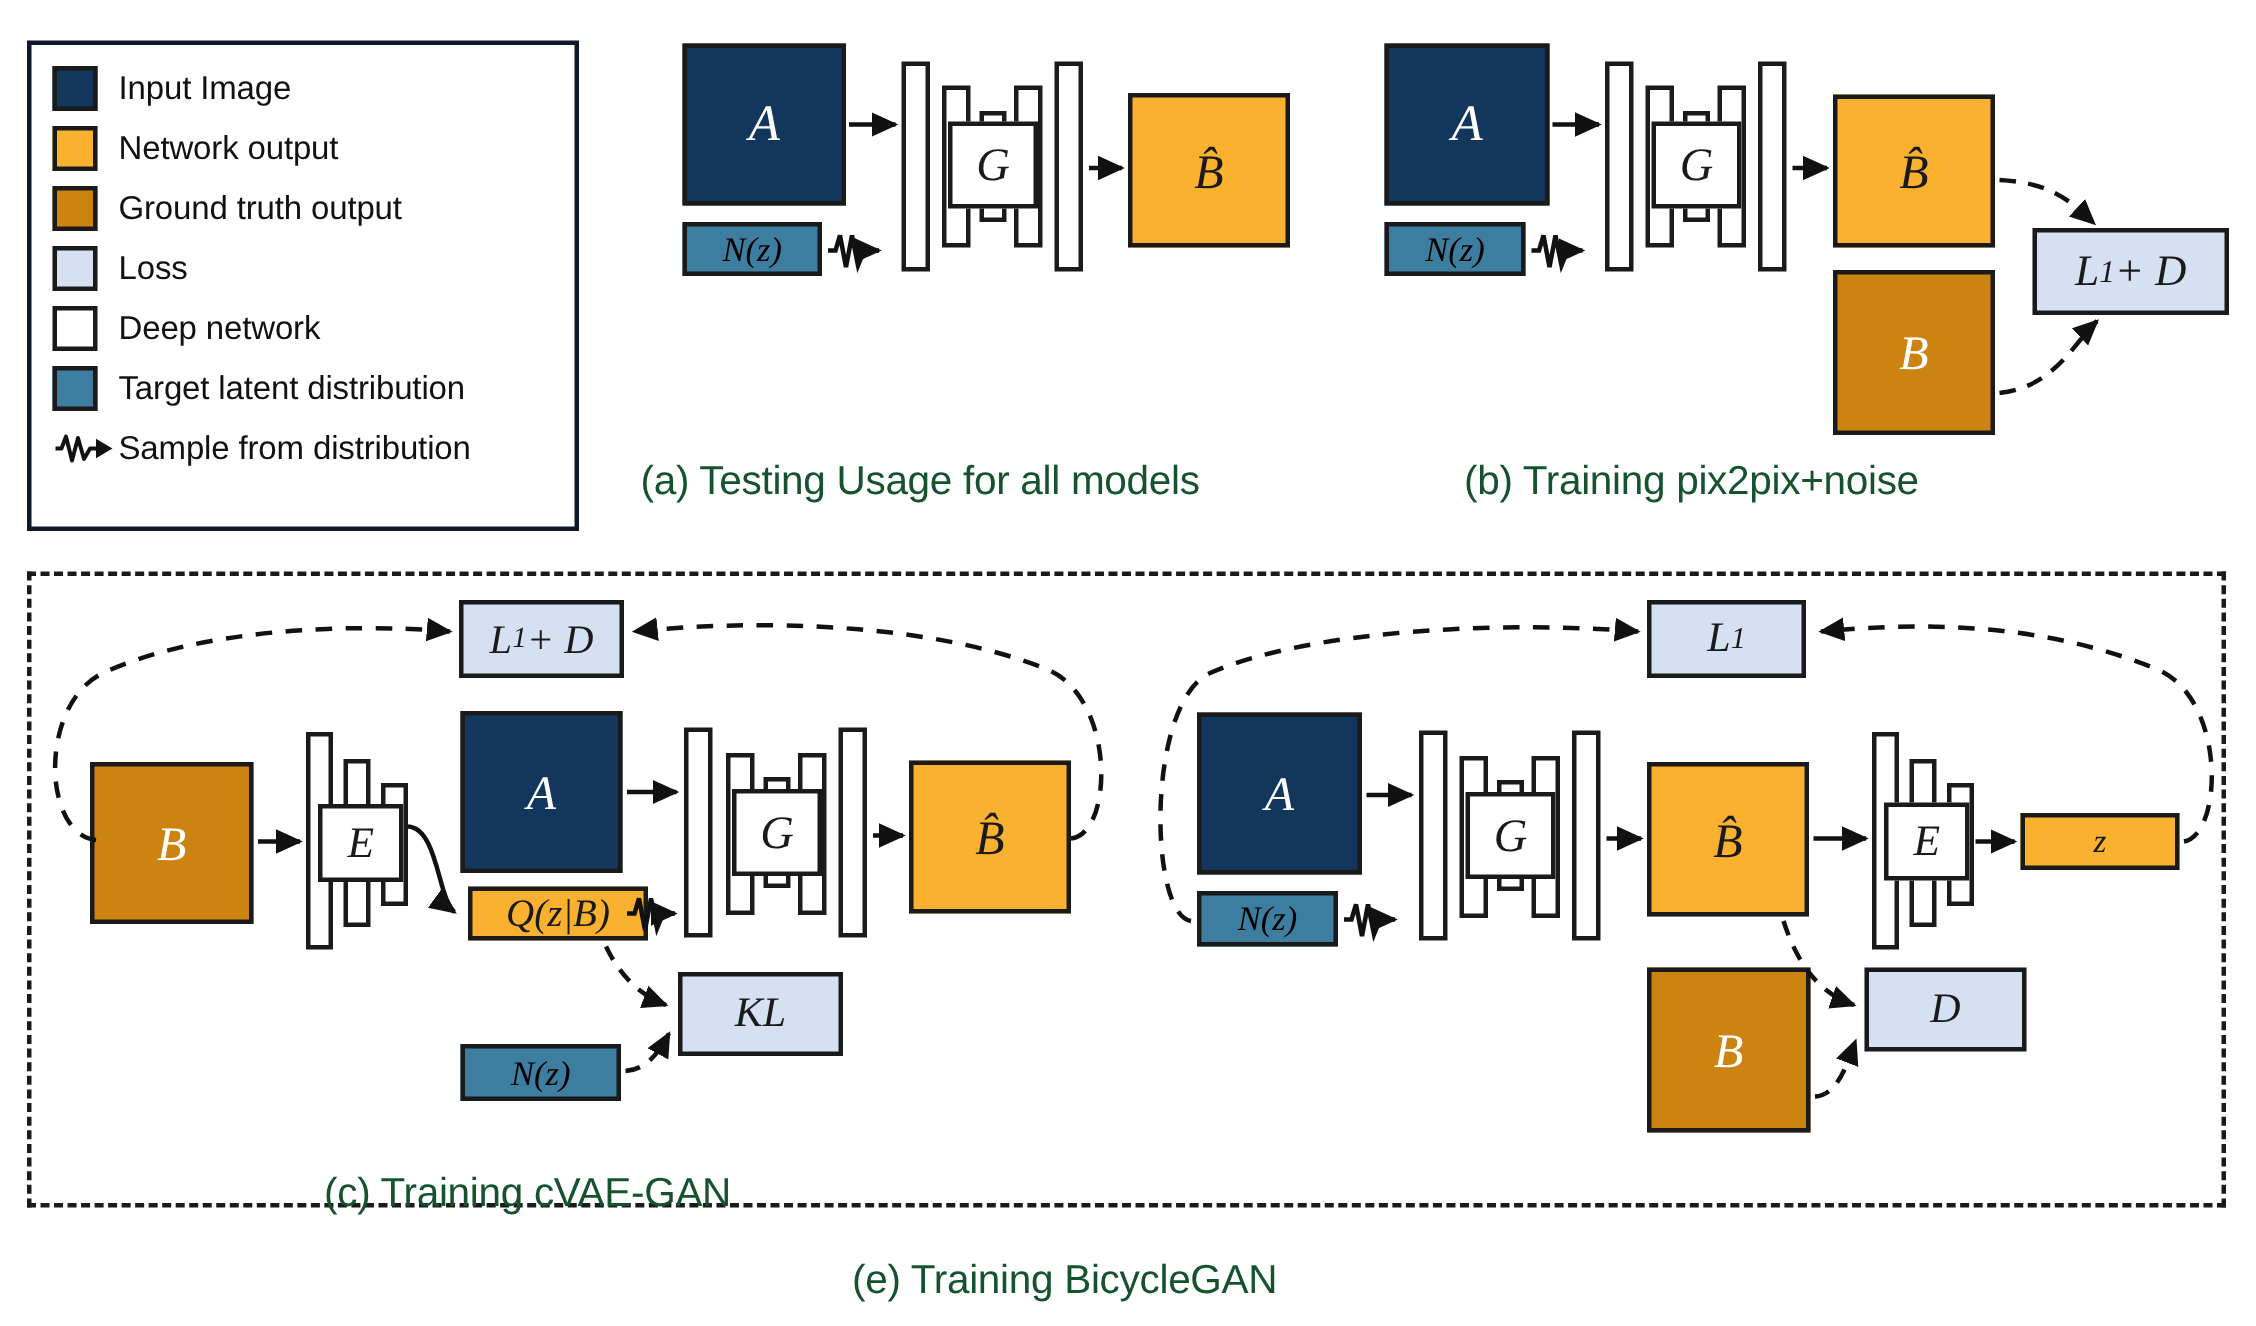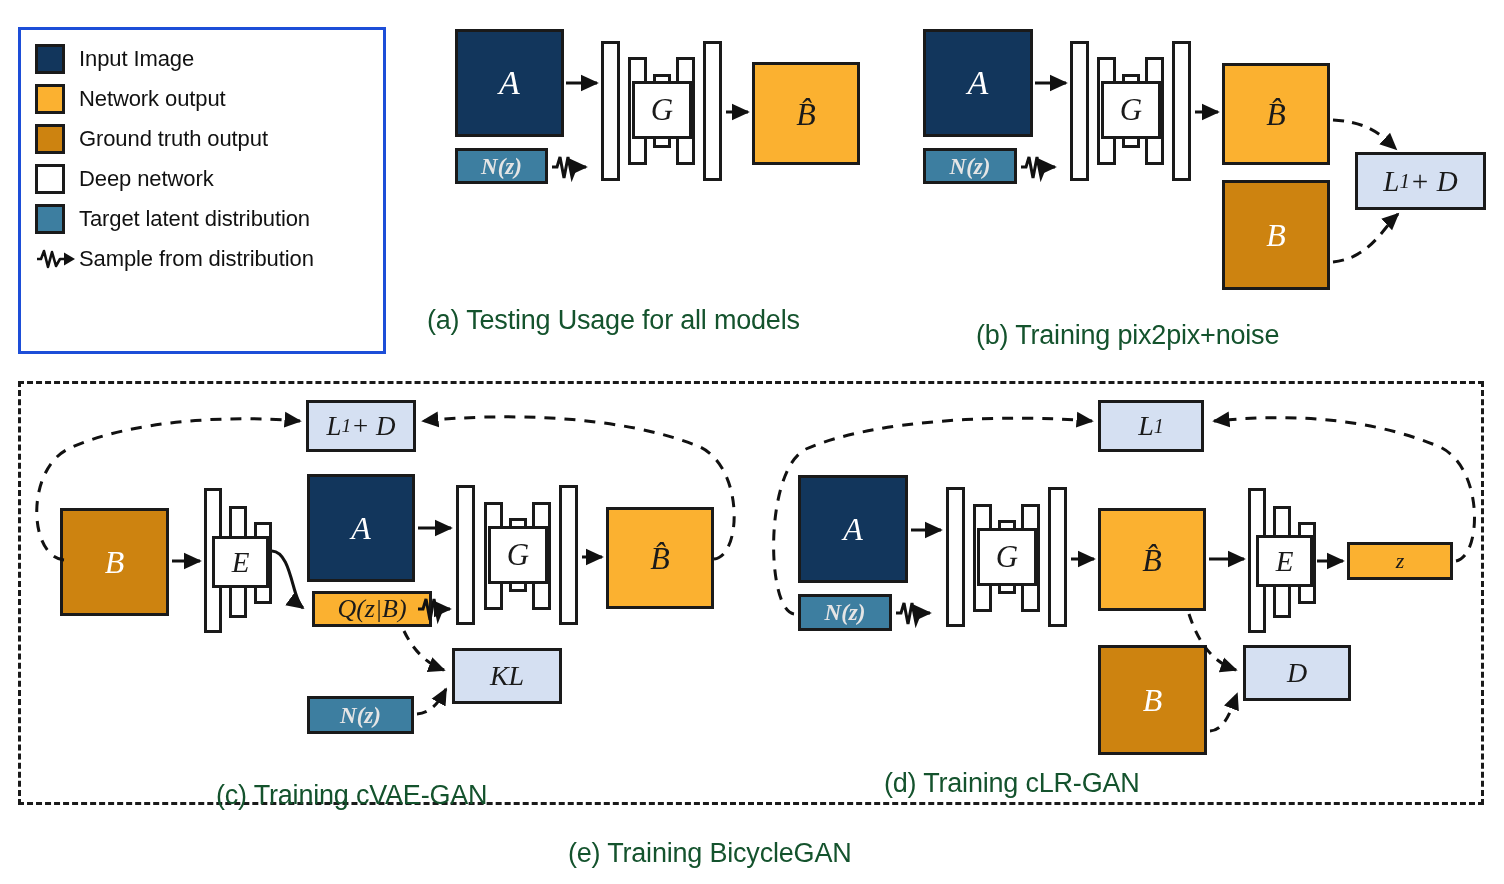--- a/index.html
+++ b/index.html
@@ -26,28 +26,28 @@
     font-family:"Liberation Serif", serif;
     font-style:italic;
     line-height:1;
     white-space:nowrap;
   }
   .c-input{background:#133köp;}
   .c-input{background:#12365c;color:#ffffff;}
   .c-gt{background:#cd8310;color:#ffffff;}
   .c-out{background:#fbb130;color:#1a1a1a;}
   .c-loss{background:#d5e0f2;color:#1a1a1a;}
-  .c-lat{background:#3d7ea0;color:#e5e5e5;font-weight:bold;}
+  .c-lat{background:#3d7ea0;color:#000000;}
 
   
   #legend{
     position:absolute;
     left:18px; top:27px;
     width:368px; height:327px;
-    border:3px solid #1d4ed8;
+    border:3px solid #0f172a;
     background:#fff;
     box-sizing:border-box;
     padding:9px 0 0 14px;
   }
   .lg-row{
     display:flex;
     align-items:center;
     height:40px;
   }
   .lg-sw{
@@ -125,20 +125,24 @@
       <span class="lg-sw" style="background:#12365c"></span>
       <span class="lg-tx">Input Image</span>
     </div>
     <div class="lg-row">
       <span class="lg-sw" style="background:#fbb130"></span>
       <span class="lg-tx">Network output</span>
     </div>
     <div class="lg-row">
       <span class="lg-sw" style="background:#cd8310"></span>
       <span class="lg-tx">Ground truth output</span>
+    </div>
+    <div class="lg-row">
+      <span class="lg-sw" style="background:#d5e0f2"></span>
+      <span class="lg-tx">Loss</span>
     </div>
     <div class="lg-row">
       <span class="lg-sw" style="background:#ffffff"></span>
       <span class="lg-tx">Deep network</span>
     </div>
     <div class="lg-row">
       <span class="lg-sw" style="background:#3d7ea0"></span>
       <span class="lg-tx">Target latent distribution</span>
     </div>
     <div class="lg-row">
@@ -179,21 +183,21 @@
   <div class="netlabel" style="left:1101px;top:81px;width:60px;height:58px;font-size:31px;">G</div>
 
   <div class="blk c-out" style="left:1222px;top:63px;width:108px;height:102px;font-size:32px;">B̂</div>
   <div class="blk c-gt" style="left:1222px;top:180px;width:108px;height:110px;font-size:32px;">B</div>
   <div class="blk c-loss" style="left:1355px;top:152px;width:131px;height:58px;font-size:29px;">
     <span>L</span>
       <span class="sub">1</span>
       <span> + D</span>
   </div>
 
-  <div class="cap" style="left:976px;top:320px;">(b) Training pix2pix+noise</div>
+  <div class="cap" style="left:976px;top:305px;">(b) Training pix2pix+noise</div>
 
   <div class="blk c-loss" style="left:306px;top:400px;width:110px;height:52px;font-size:27px;">
     <span>L</span>
       <span class="sub">1</span>
       <span> + D</span>
   </div>
 
   <div class="blk c-gt" style="left:60px;top:508px;width:109px;height:108px;font-size:32px;">B</div>
 
   <div class="netbar" style="left:204px;top:488px;width:18px;height:145px;"></div>
@@ -241,21 +245,20 @@
   <div class="netbar" style="left:1273px;top:506px;width:18px;height:112px;"></div>
   <div class="netbar" style="left:1298px;top:522px;width:18px;height:82px;"></div>
   <div class="netlabel" style="left:1256px;top:535px;width:57px;height:52px;font-size:29px;">E</div>
 
   <div class="blk c-out" style="left:1347px;top:542px;width:106px;height:38px;font-size:22px;">z</div>
 
   <div class="blk c-gt" style="left:1098px;top:645px;width:109px;height:110px;font-size:32px;">B</div>
 
   <div class="blk c-loss" style="left:1243px;top:645px;width:108px;height:56px;font-size:28px;">D</div>
 
-  <div class="cap" style="left:884px;top:768px;">(d) Training cLR-GAN</div>
 
   <div class="cap" style="left:568px;top:838px;">(e) Training BicycleGAN</div>
 
   <svg class="ov">
     <defs>
       <marker id="ah" viewBox="0 0 10 10" refX="8.6" refY="5" markerWidth="6.2" markerHeight="6.2" orient="auto-start-reverse">
         <path d="M 0 0.6 L 9.6 5 L 0 9.4 z" fill="#111"></path>
       </marker>
       <marker id="ahd" viewBox="0 0 10 10" refX="8.6" refY="5" markerWidth="6.0" markerHeight="6.0" orient="auto-start-reverse">
         <path d="M 0 0.6 L 9.6 5 L 0 9.4 z" fill="#111"></path>

